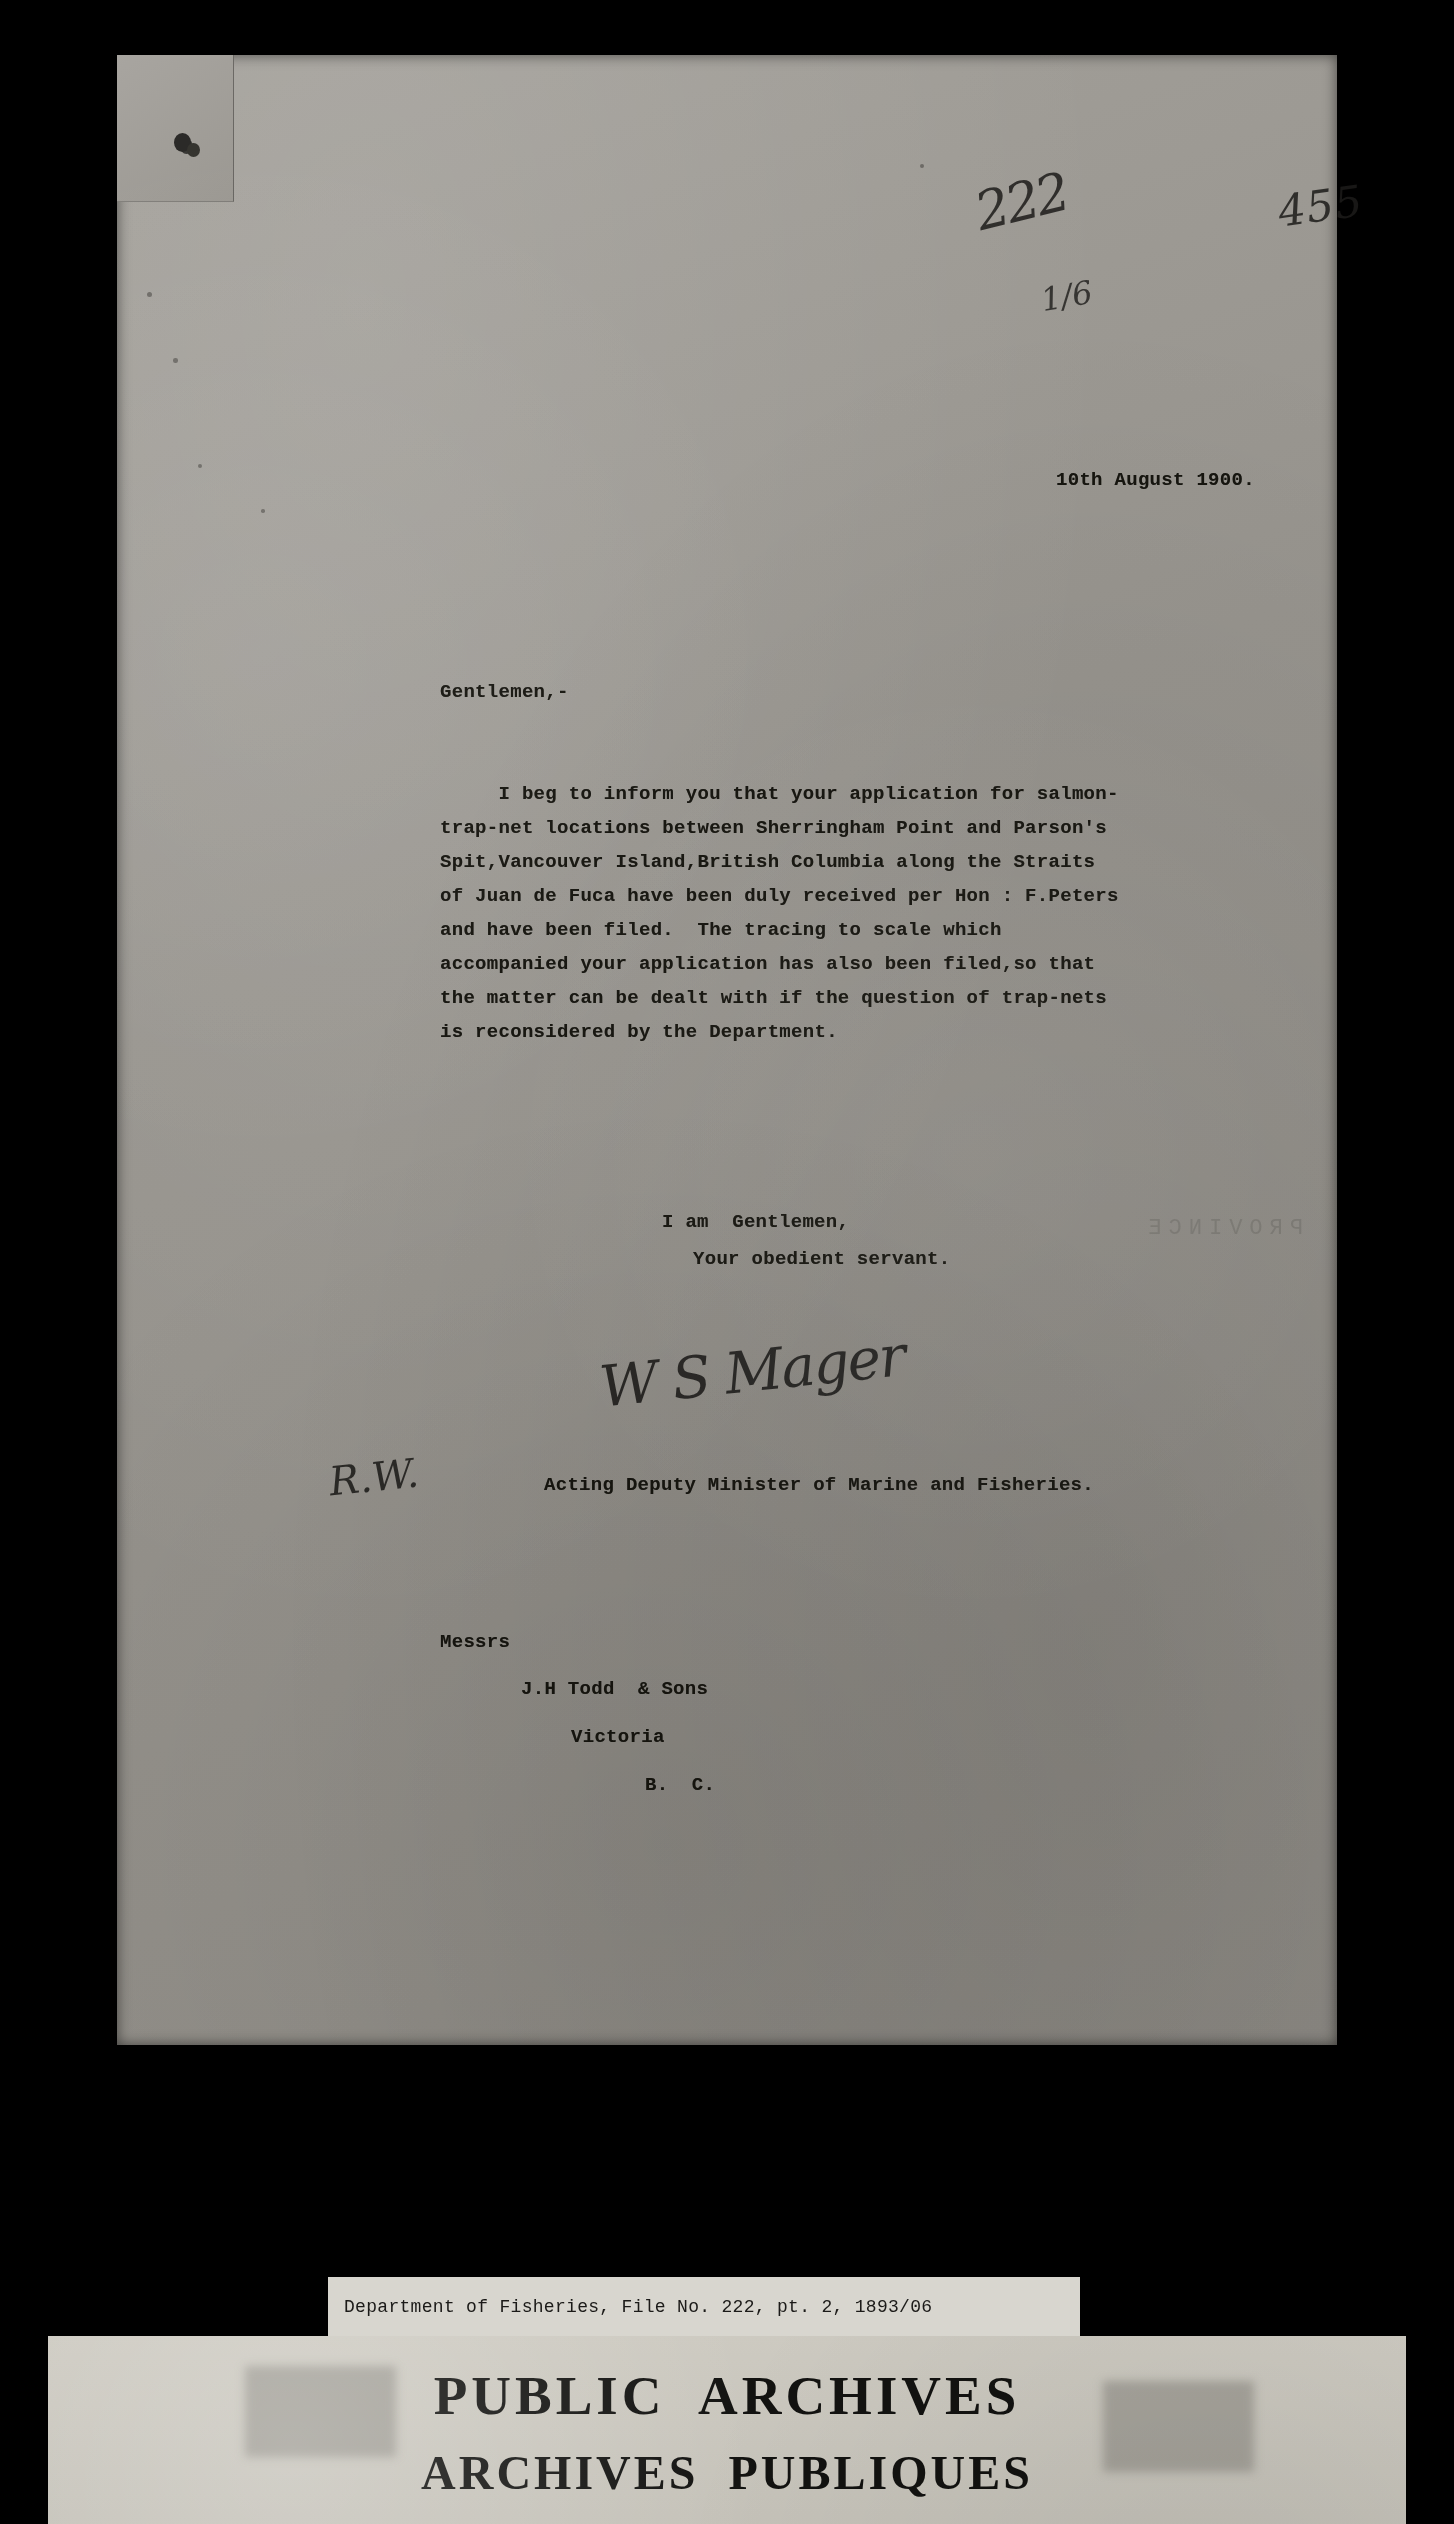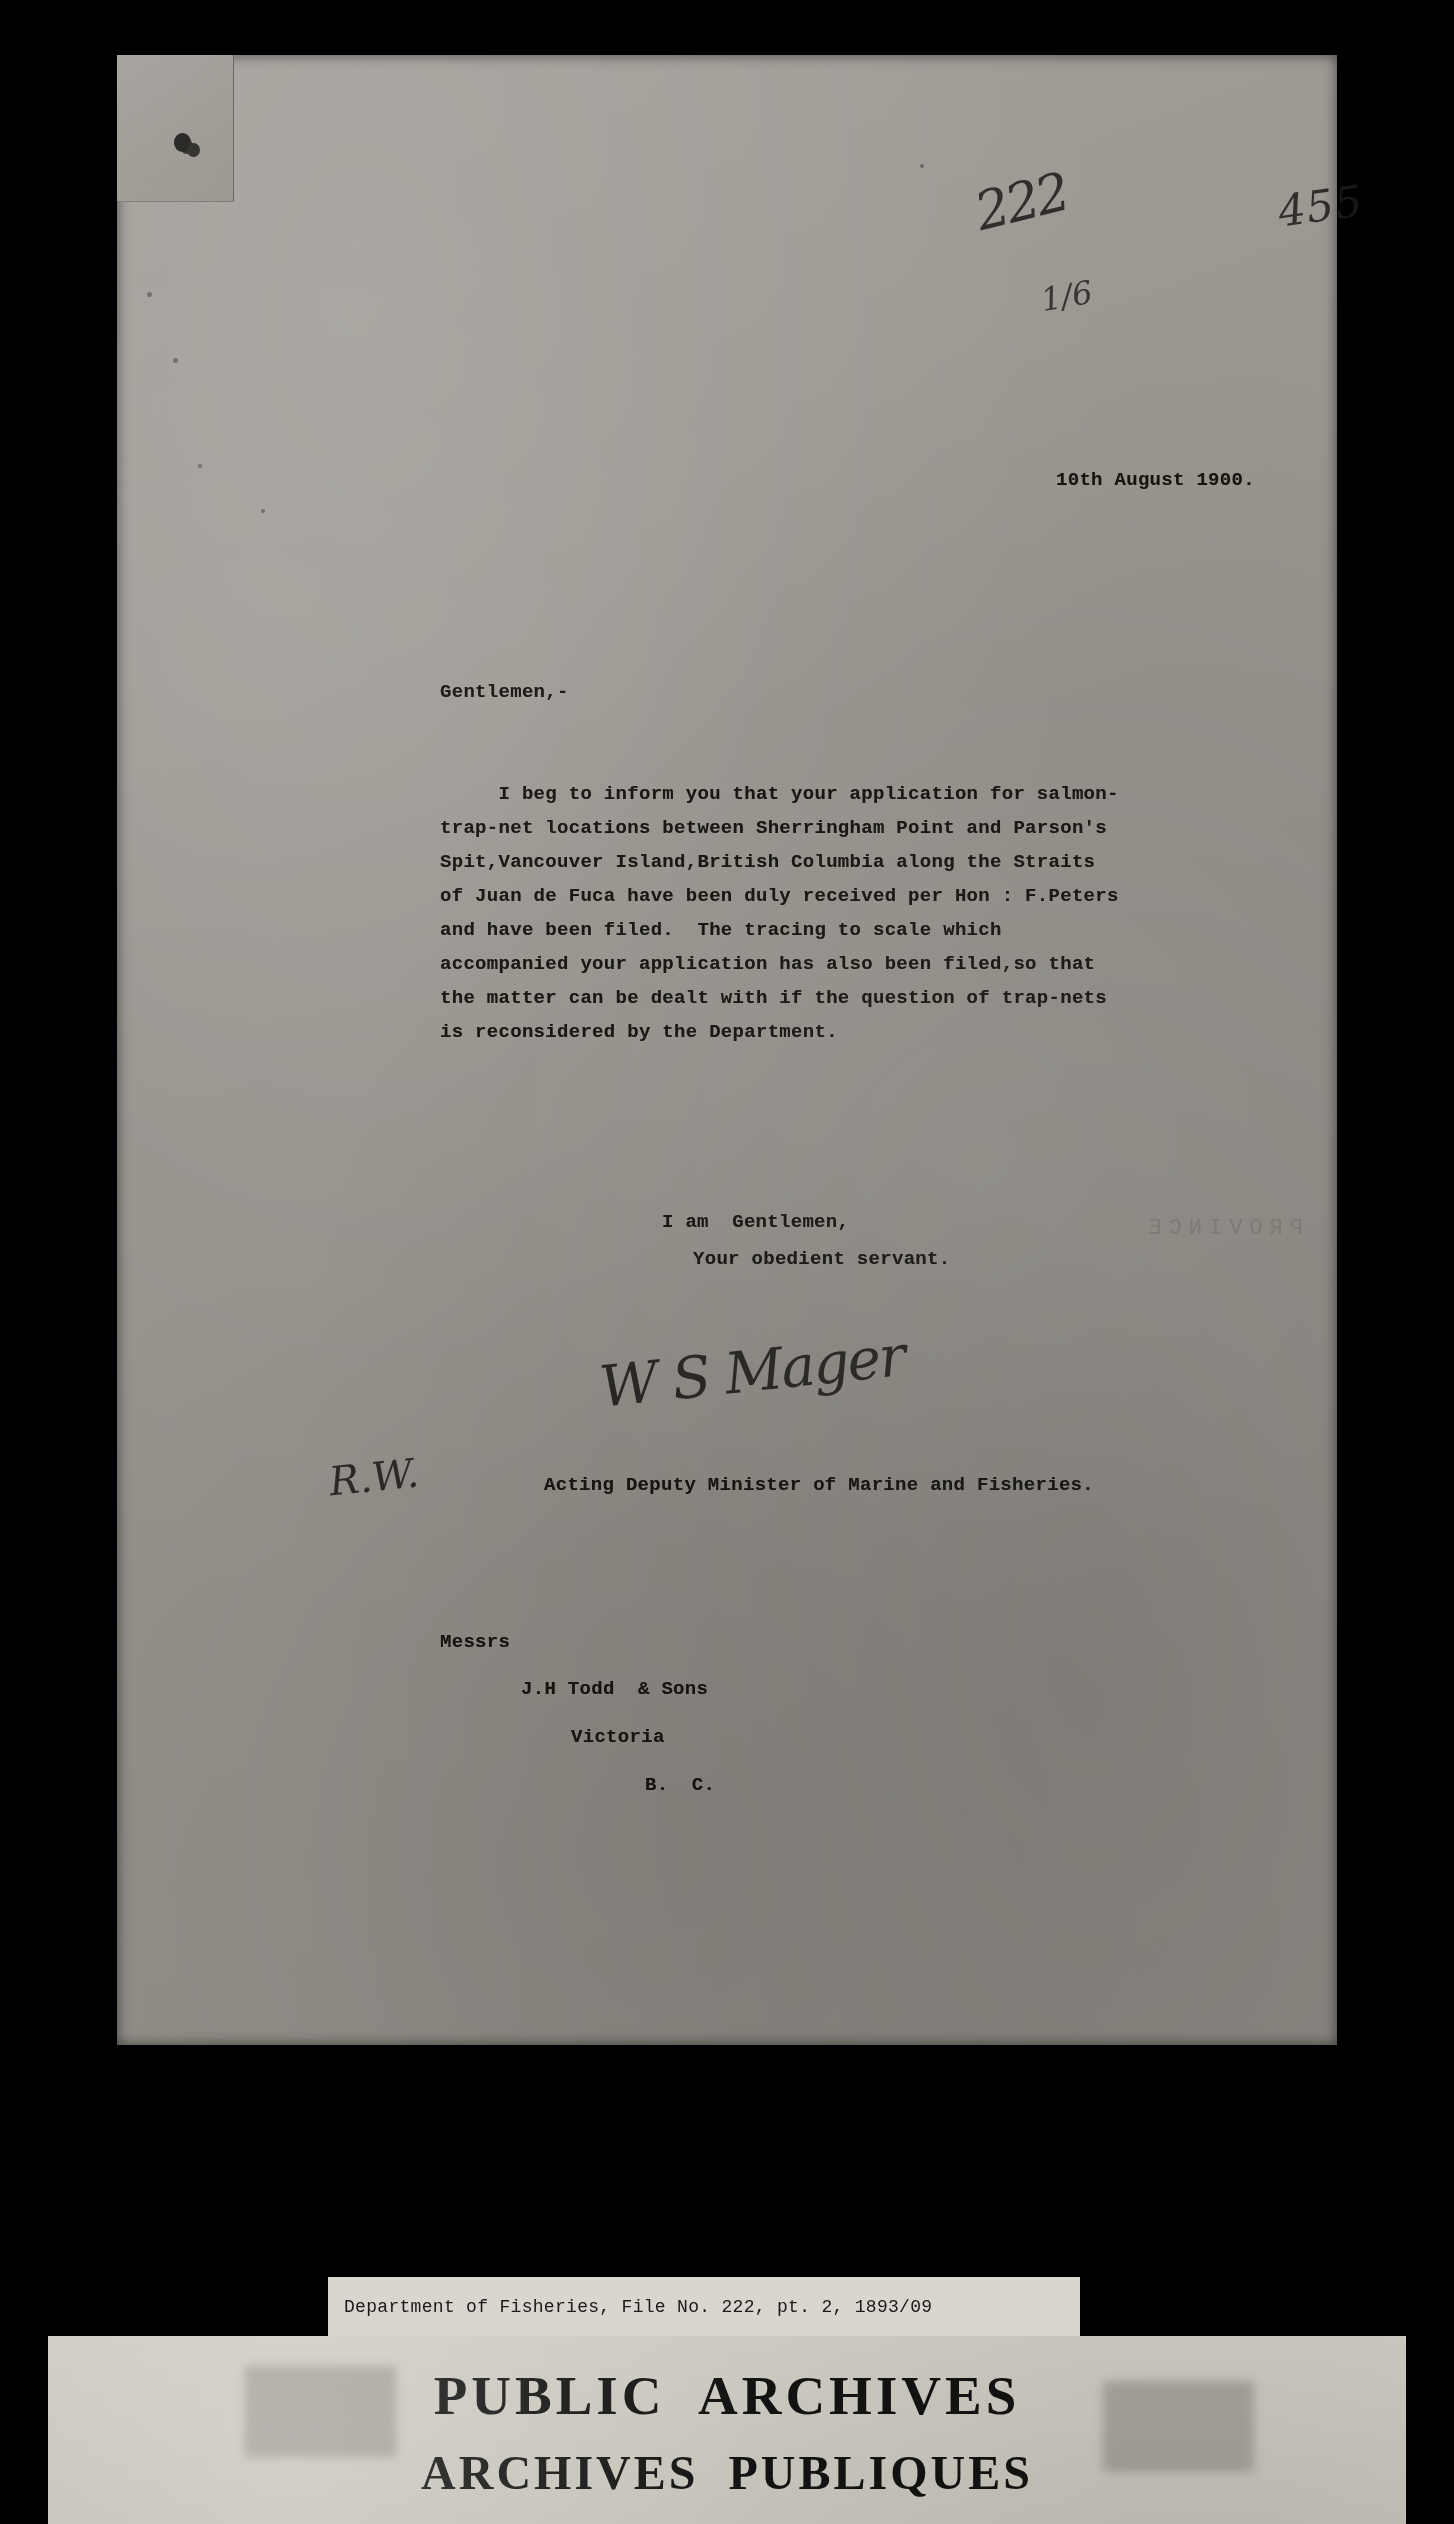--- a/index.html
+++ b/index.html
@@ -323,21 +323,21 @@
 
   <div class="tw" id="signature-title">Acting Deputy Minister of Marine and Fisheries.</div>
 
   <div class="tw" id="addr-0">Messrs</div>
   <div class="tw" id="addr-1">J.H Todd  &amp; Sons</div>
   <div class="tw" id="addr-2">Victoria</div>
   <div class="tw" id="addr-3">B.  C.</div>
 </div>
 
 <div id="archive-caption">
-  <span id="archive-caption-text">Department of Fisheries, File No. 222, pt. 2, 1893/09</span>
+  <span id="archive-caption-text">Department of Fisheries, File No. 222, pt. 2, 1893/06</span>
 </div>
 
 <div id="archive-band">
   <div class="band-smudge" id="smudge-a"></div>
   <div class="band-smudge" id="smudge-b"></div>
 
   <div class="band-line" id="band-line-1">PUBLIC  ARCHIVES</div>
   <div class="band-line" id="band-line-2">ARCHIVES  PUBLIQUES</div>
   <div class="band-line" id="band-line-3">C A N A D A</div>
 </div>

